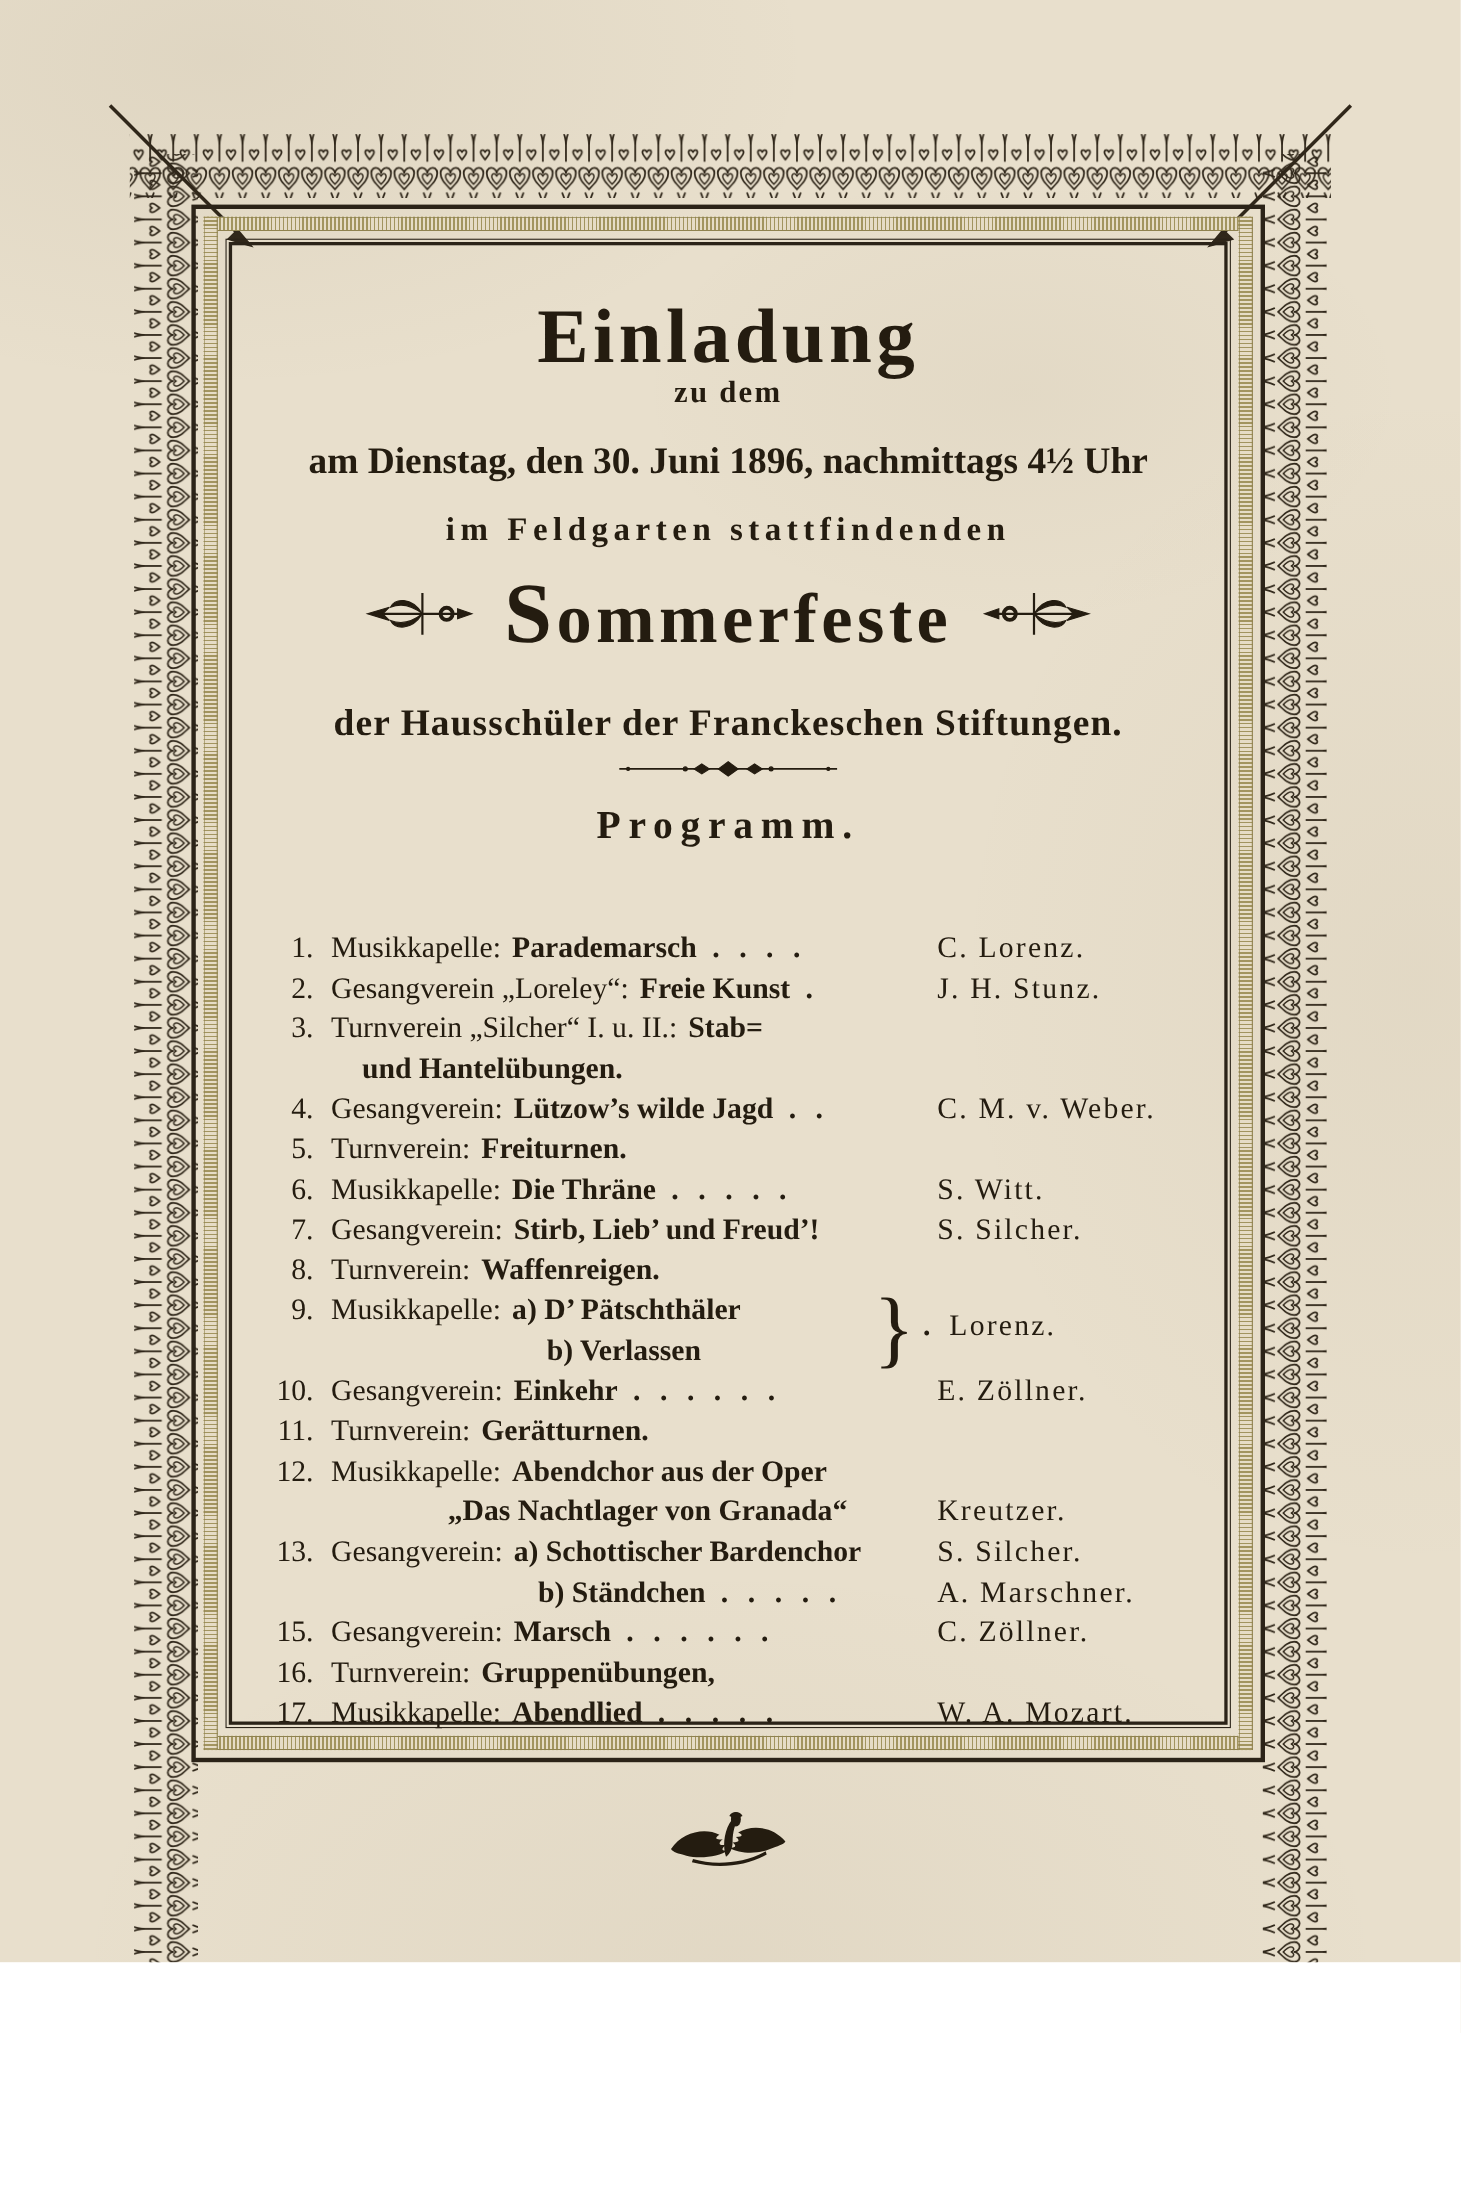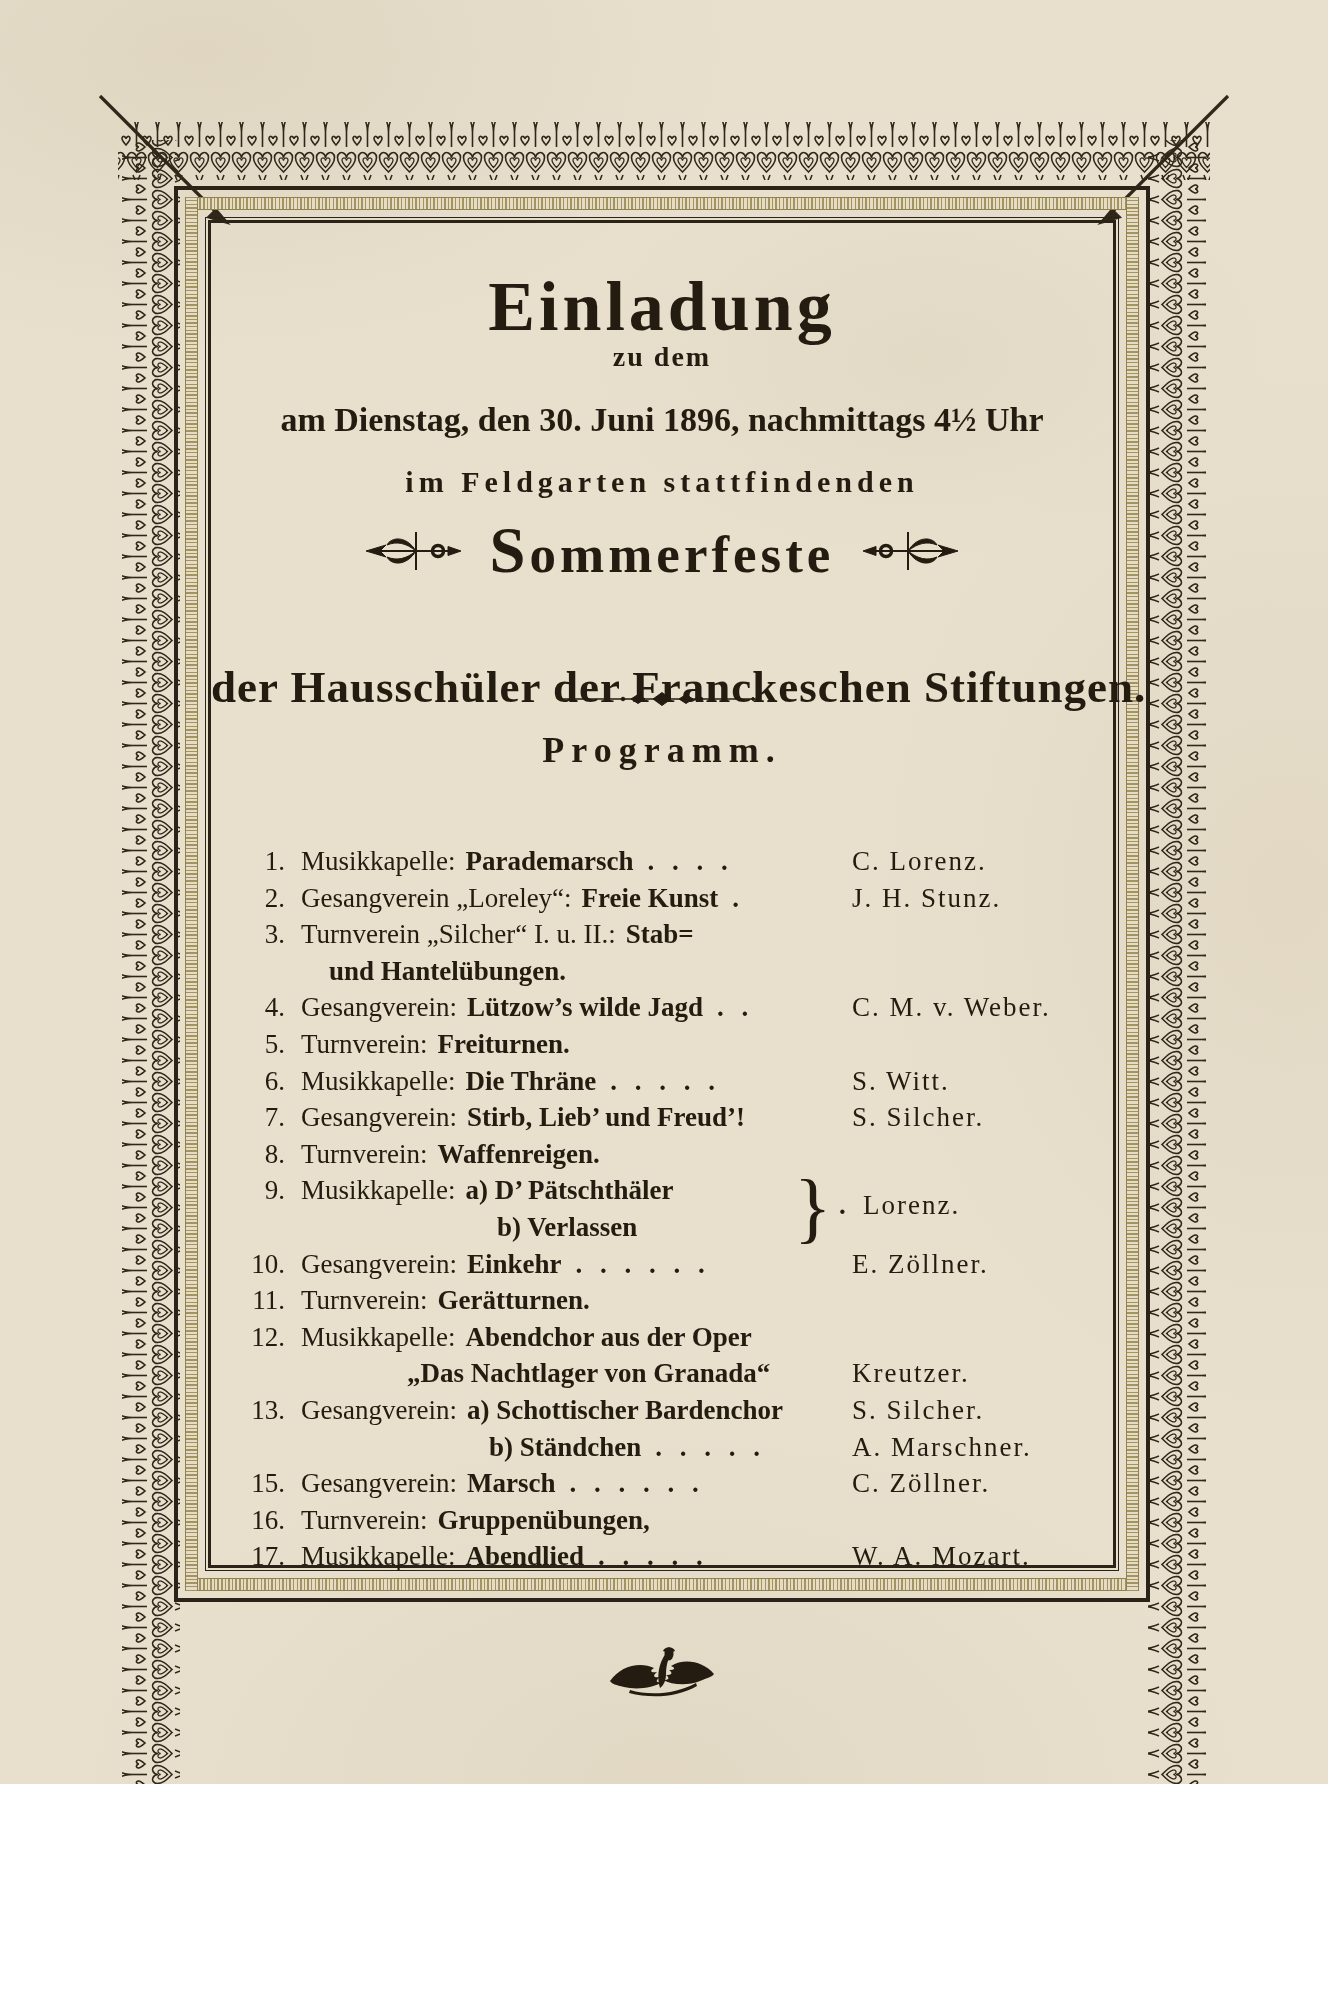--- a/index.html
+++ b/index.html
@@ -33,23 +33,23 @@
 
   .content { position:absolute; inset:0; }
   .cblock { position:absolute; left:0; right:0; text-align:center; white-space:nowrap; }
 
   .t-einladung { top:44px; font-size:70px; font-weight:bold; letter-spacing:4px; }
   .t-einladung .txt::first-letter { font-size:1.14em; }
   .t-zudem { top:118px; font-size:28px; font-weight:bold; letter-spacing:2px; }
   .t-date  { top:178px; font-size:34px; font-weight:bold; }
   .t-feld  { top:242px; font-size:30px; font-weight:bold; letter-spacing:5px; }
   .t-sommer{ top:290px; display:flex; align-items:center; justify-content:center; gap:26px; }
-  .t-sommer .txt { font-size:53px; font-weight:bold; letter-spacing:4px; }
+  .t-sommer .txt { font-size:64px; font-weight:bold; letter-spacing:4px; }
   .t-sommer .txt::first-letter { font-size:1.22em; }
-  .t-haus  { top:438px; font-size:45px; font-weight:bold; letter-spacing:1px; }
+  .t-haus  { top:416px; font-size:34px; font-weight:bold; letter-spacing:1px; }
   .t-divider { top:468px; }
   .t-divider svg { display:inline-block; }
   .t-programm { top:506px; font-size:36px; font-weight:bold; letter-spacing:7px; }
   .t-programm .txt::first-letter { font-size:1.3em; }
   .t-leaf { top:1420px; }
   .t-leaf svg { display:inline-block; }
 
   .t-list { position:absolute; top:620px; left:0; right:0; font-size:27px; }
   .pline { position:relative; height:36.6px; line-height:36.6px; padding-left:90px;
            white-space:nowrap; }

